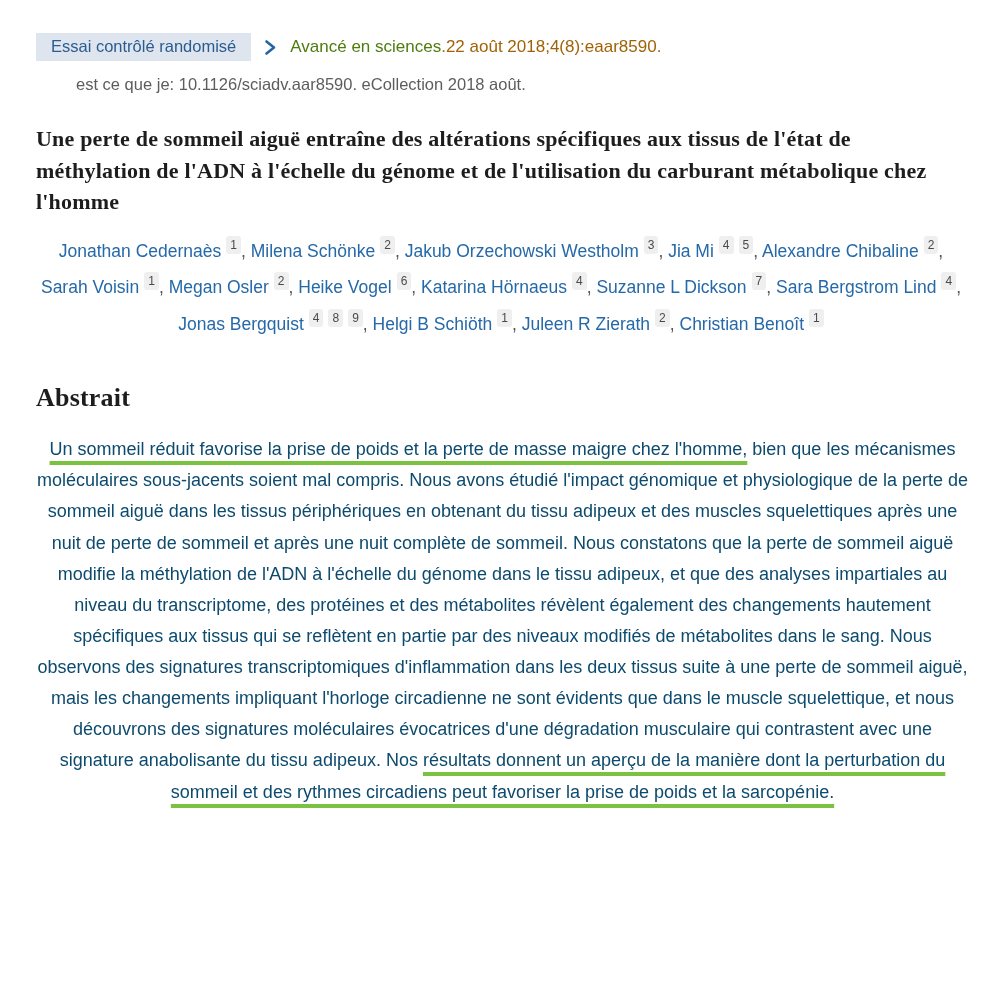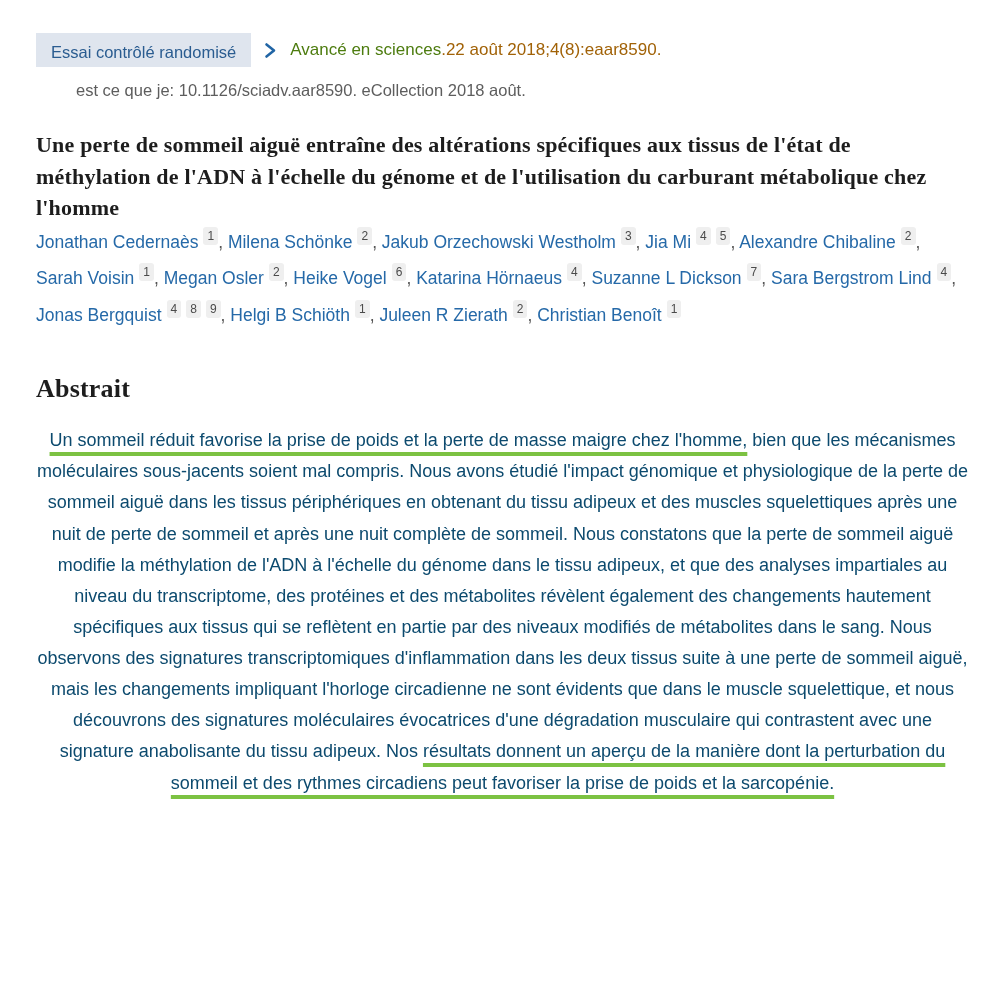--- a/index.html
+++ b/index.html
@@ -18,21 +18,21 @@
   .meta-row {
     display: flex;
     align-items: center;
     gap: 13px;
   }
   .pub-type-badge {
     display: inline-block;
     background: #dfe5ee;
     color: #2a5c90;
     font-size: 16.5px;
-    padding: 10px 15px 5px 15px;
+    padding: 4px 15px 5px 15px;
     cursor: pointer;
     white-space: nowrap;
   }
   .chevron {
     display: inline-flex;
     align-items: center;
     margin-top: 1px;
   }
   .journal-cite { font-size: 17px; }
   .journal-link {
@@ -56,24 +56,26 @@
     font-family: "Liberation Serif", "DejaVu Serif", serif;
     font-weight: 700;
     font-size: 22px;
     line-height: 1.44;
     color: #1d1d1d;
     letter-spacing: 0.2px;
   }
 
   
   .authors {
+    margin-top: 15px;
     max-width: 930px;
     font-size: 17.5px;
     line-height: 2.08;
     color: #555555;
+    text-align: center;
   }
   .author { white-space: nowrap; }
   .author-link {
     color: #2569a8;
     text-decoration: none;
     cursor: pointer;
     white-space: normal;
   }
   .aff {
     display: inline-block;

